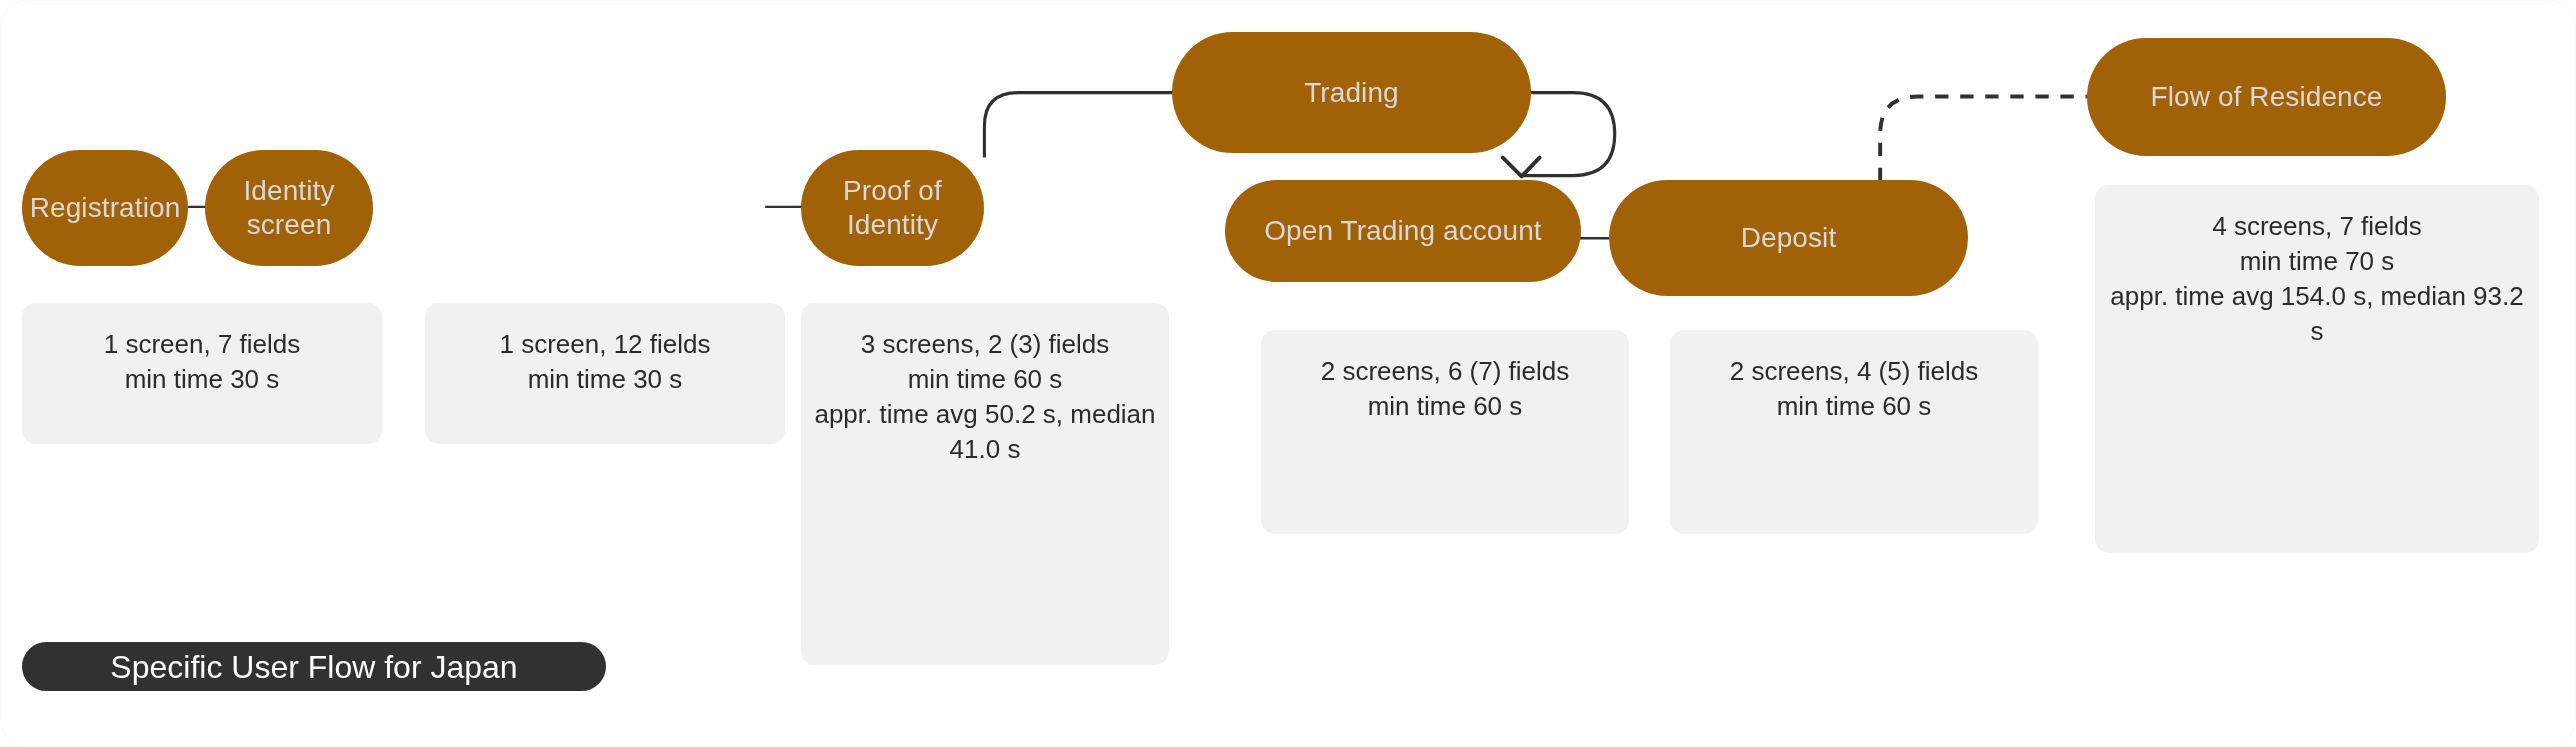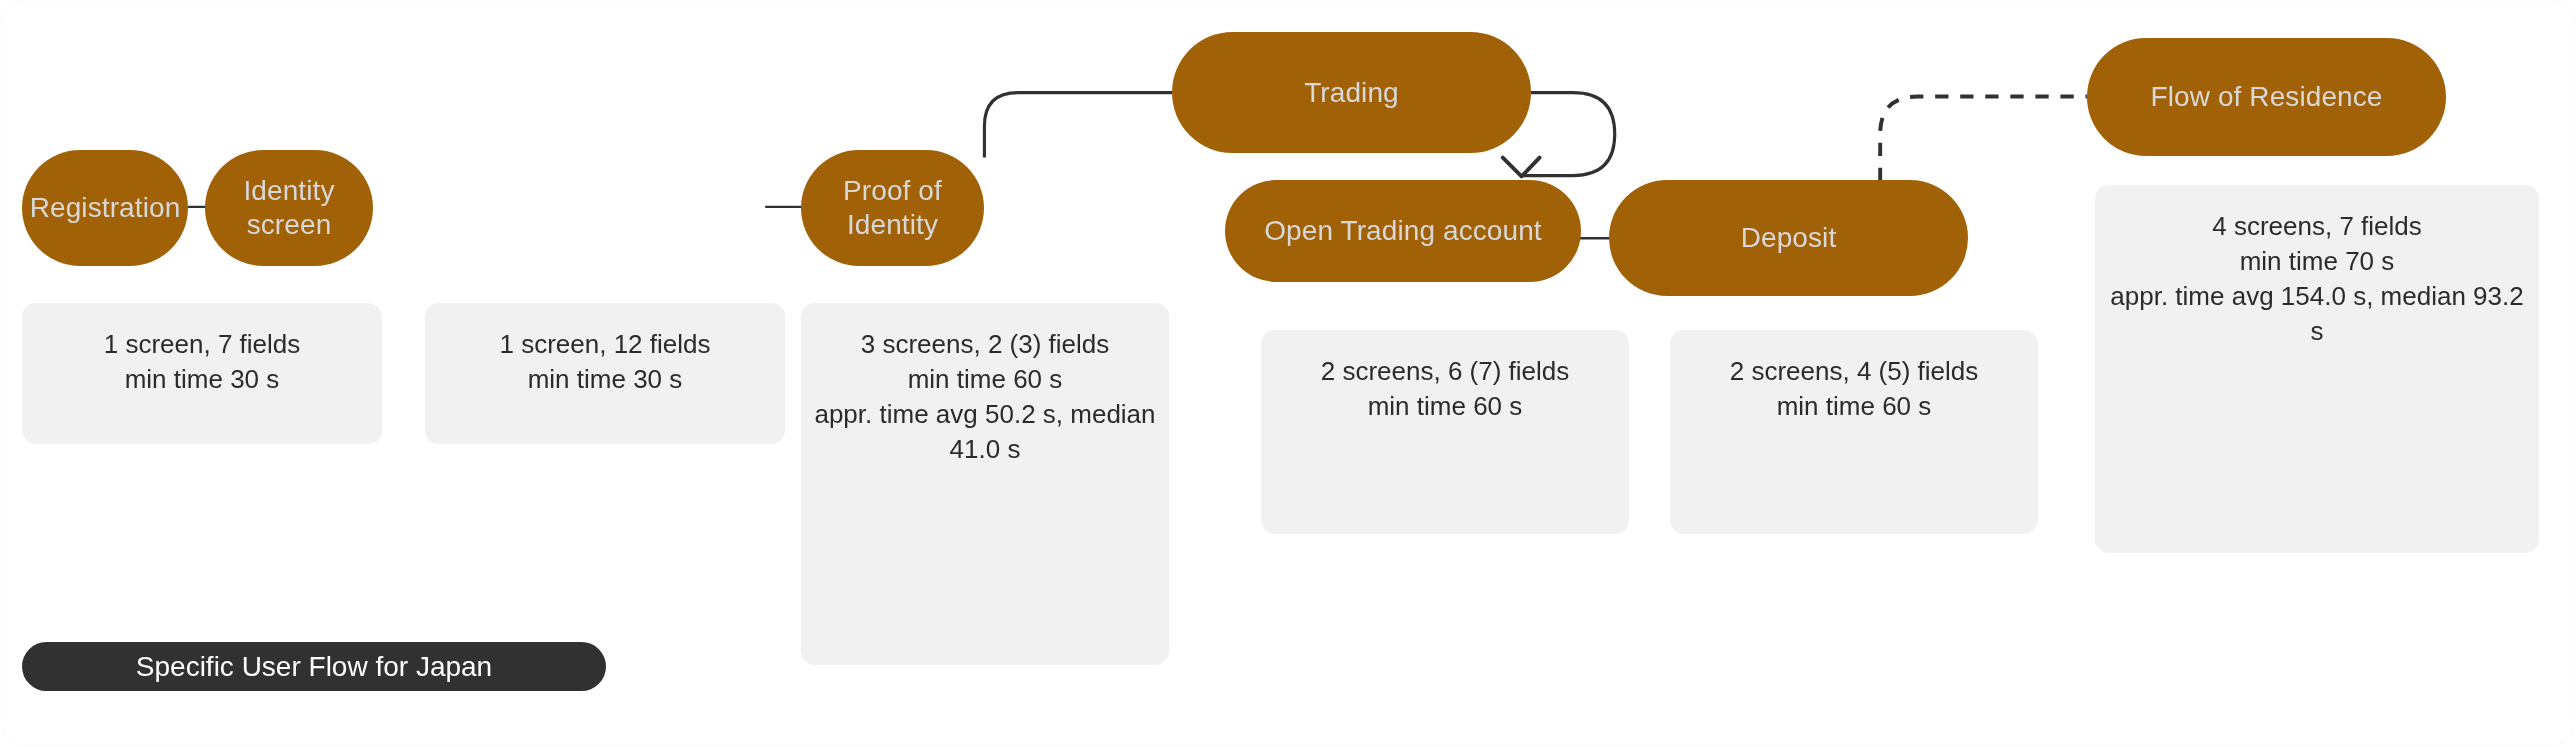--- a/index.html
+++ b/index.html
@@ -71,21 +71,21 @@
   }
   
   .legend-chip {
     position: absolute;
     background: #313131;
     color: #ffffff;
     border-radius: 783px;
     display: flex;
     align-items: center;
     justify-content: center;
-    font-size: 28px;
+    font-size: 32px;
     line-height: 1;
     padding: 0 22px;
     box-sizing: border-box;
     z-index: 3;
   }
 </style>
 </head>
 <body>
 
 <div id="canvas">

